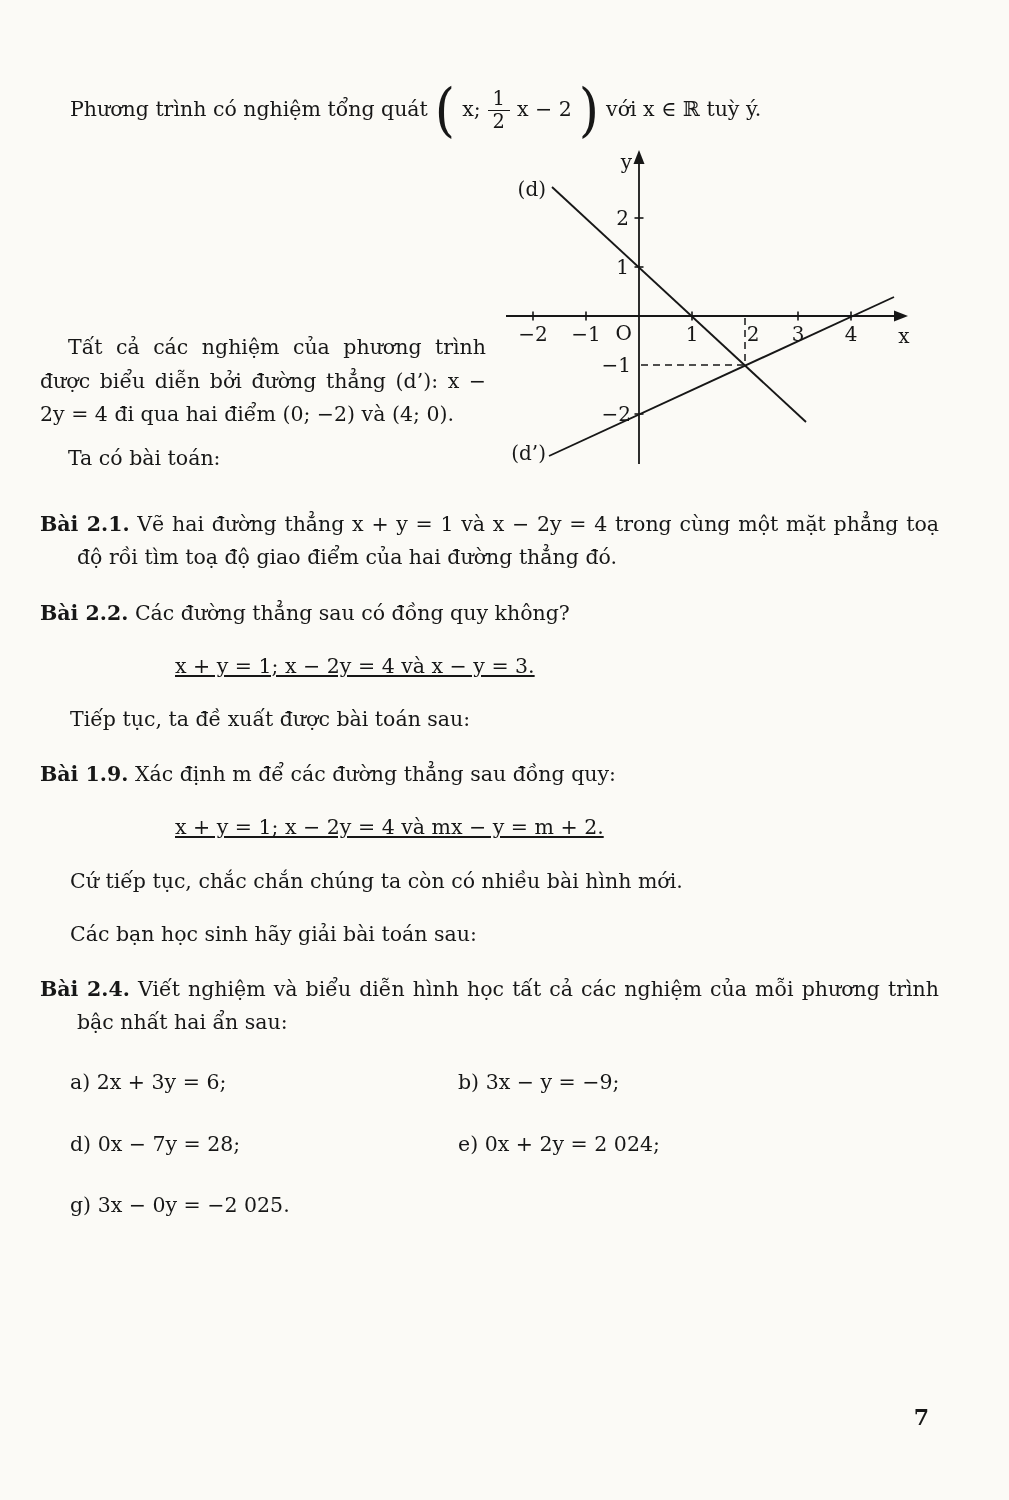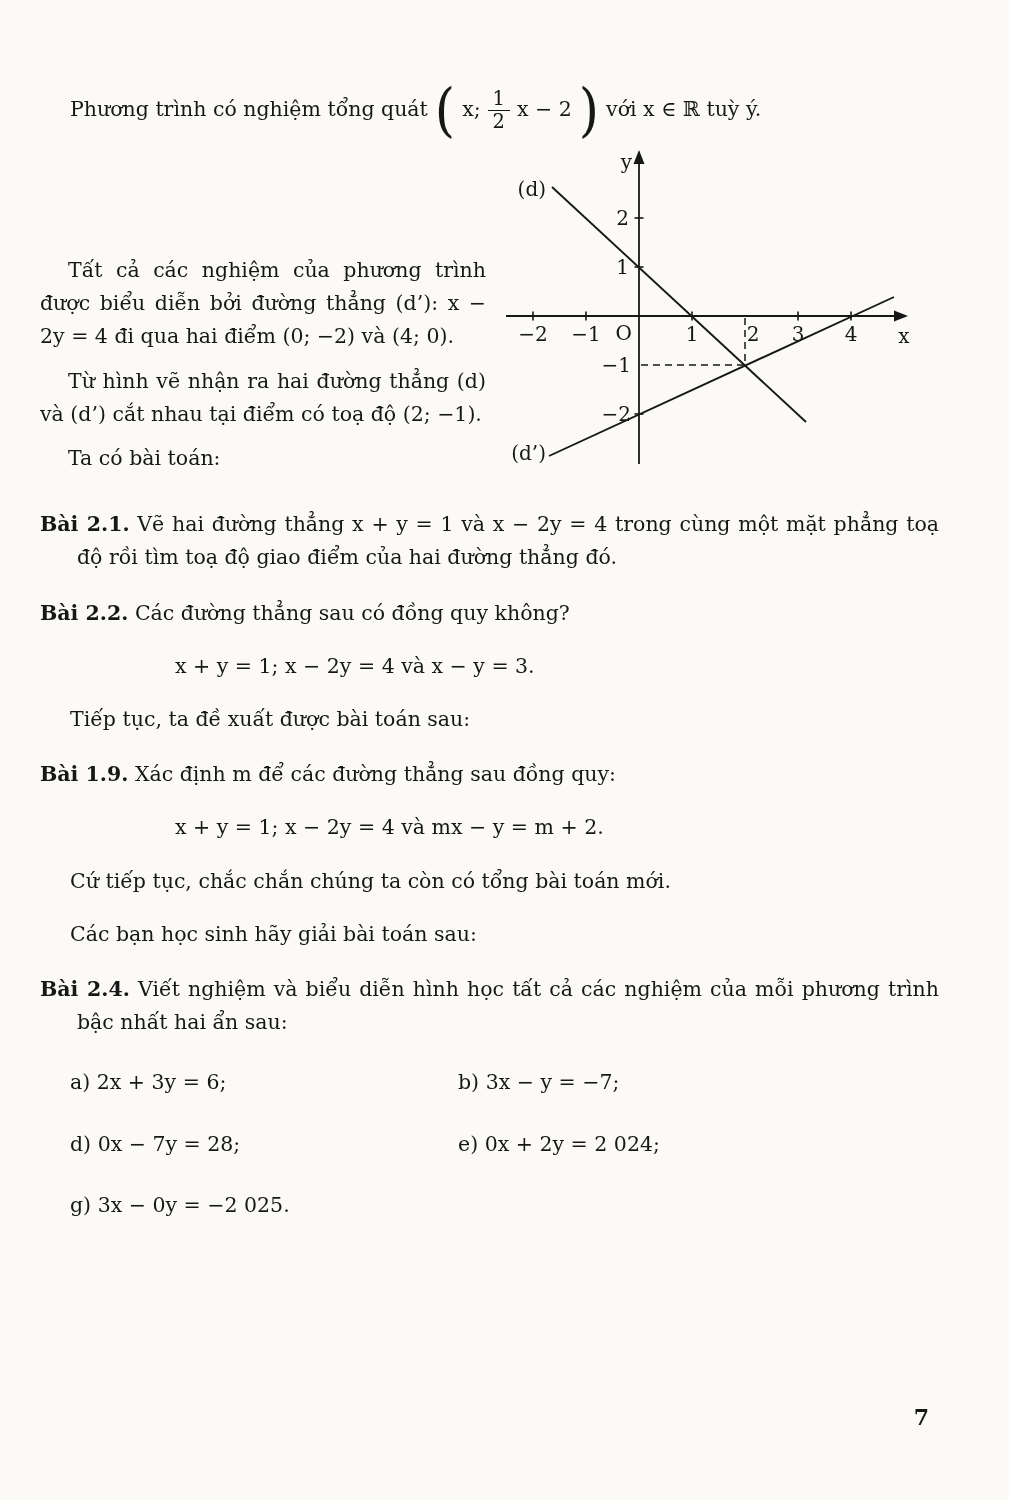--- a/index.html
+++ b/index.html
@@ -16,21 +16,21 @@
   .frac{display:inline-flex;flex-direction:column;align-items:center;line-height:1.12;font-size:0.95em;}
   .frac .num{padding:0 5px;border-bottom:1.7px solid #171717;}
   
   .row{display:flex;align-items:flex-end;}
   .col-text{width:447px;text-align:justify;}
   .col-text p{margin:0 0 11px;text-indent:28px;}
   .graphwrap{margin-left:8px;margin-top:-16px;}
   
   .para{margin:20px 0 0;text-indent:30px;text-align:justify;}
   .prob{margin:22px 0 0;padding-left:37px;text-indent:-37px;text-align:justify;}
-  .eq{margin:20px 0 0 135px;}
+  .eq{margin:20px 0 0 135px;text-decoration:underline;}
   .ex-grid{display:grid;grid-template-columns:388px auto;row-gap:28px;margin:27px 0 0 30px;}
   .page-num{position:absolute;right:80px;top:1400px;font-weight:bold;font-size:22px;}
   
   svg .axis{stroke:#171717;stroke-width:1.8;}
   svg .tick{stroke:#171717;stroke-width:1.6;}
   svg .gline{stroke:#171717;stroke-width:1.9;}
   svg .dash{stroke:#171717;stroke-width:1.5;stroke-dasharray:7 5;}
   svg .arrow{fill:#171717;}
   svg text{font-family:"DejaVu Serif","Liberation Serif",serif;font-size:20px;fill:#171717;}
 </style>
@@ -48,21 +48,20 @@
       <span class="den">2</span>
     </span>
     <span>x − 2</span>
     <span class="paren">)</span>
     <span>với x ∈ ℝ tuỳ ý.</span>
   </div>
 
   <div class="row">
     <div class="col-text">
       <p>Tất cả các nghiệm của phương trình được biểu diễn bởi đường thẳng (d’): x − 2y = 4 đi qua hai điểm (0; −2) và (4; 0).</p>
-      <p>Từ hình vẽ nhận ra hai đường thẳng (d) và (d’) cắt nhau tại điểm có toạ độ (2; −1).</p>
       <p>Ta có bài toán:</p>
     </div>
     <div class="graphwrap">
       <svg viewBox="0 0 445 332" width="445" height="332">
 
         <line class="axis" x1="12" y1="172" x2="404" y2="172"></line>
         <polygon class="arrow" points="414,172 400,166.5 400,177.5"></polygon>
         <line class="axis" x1="145" y1="320" x2="145" y2="16"></line>
         <polygon class="arrow" points="145,6 139.5,20 150.5,20"></polygon>
 
@@ -117,31 +116,31 @@
 
   <p class="para">Tiếp tục, ta đề xuất được bài toán sau:</p>
 
   <p class="prob">
     <b>Bài 1.9.</b>
     <span>Xác định m để các đường thẳng sau đồng quy:</span>
   </p>
 
   <p class="eq">x + y = 1; x − 2y = 4 và mx − y = m + 2.</p>
 
-  <p class="para">Cứ tiếp tục, chắc chắn chúng ta còn có tổng bài toán mới.</p>
+  <p class="para">Cứ tiếp tục, chắc chắn chúng ta còn có nhiều bài hình mới.</p>
   <p class="para">Các bạn học sinh hãy giải bài toán sau:</p>
 
   <p class="prob">
     <b>Bài 2.4.</b>
     <span>Viết nghiệm và biểu diễn hình học tất cả các nghiệm của mỗi phương trình bậc nhất hai ẩn sau:</span>
   </p>
 
   <div class="ex-grid">
     <div>a) 2x + 3y = 6;</div>
-    <div>b) 3x − y = −7;</div>
+    <div>b) 3x − y = −9;</div>
     <div>d) 0x − 7y = 28;</div>
     <div>e) 0x + 2y = 2 024;</div>
     <div>g) 3x − 0y = −2 025.</div>
   </div>
 
   <div class="page-num">7</div>
 
 </div>
 
 </body></html>

